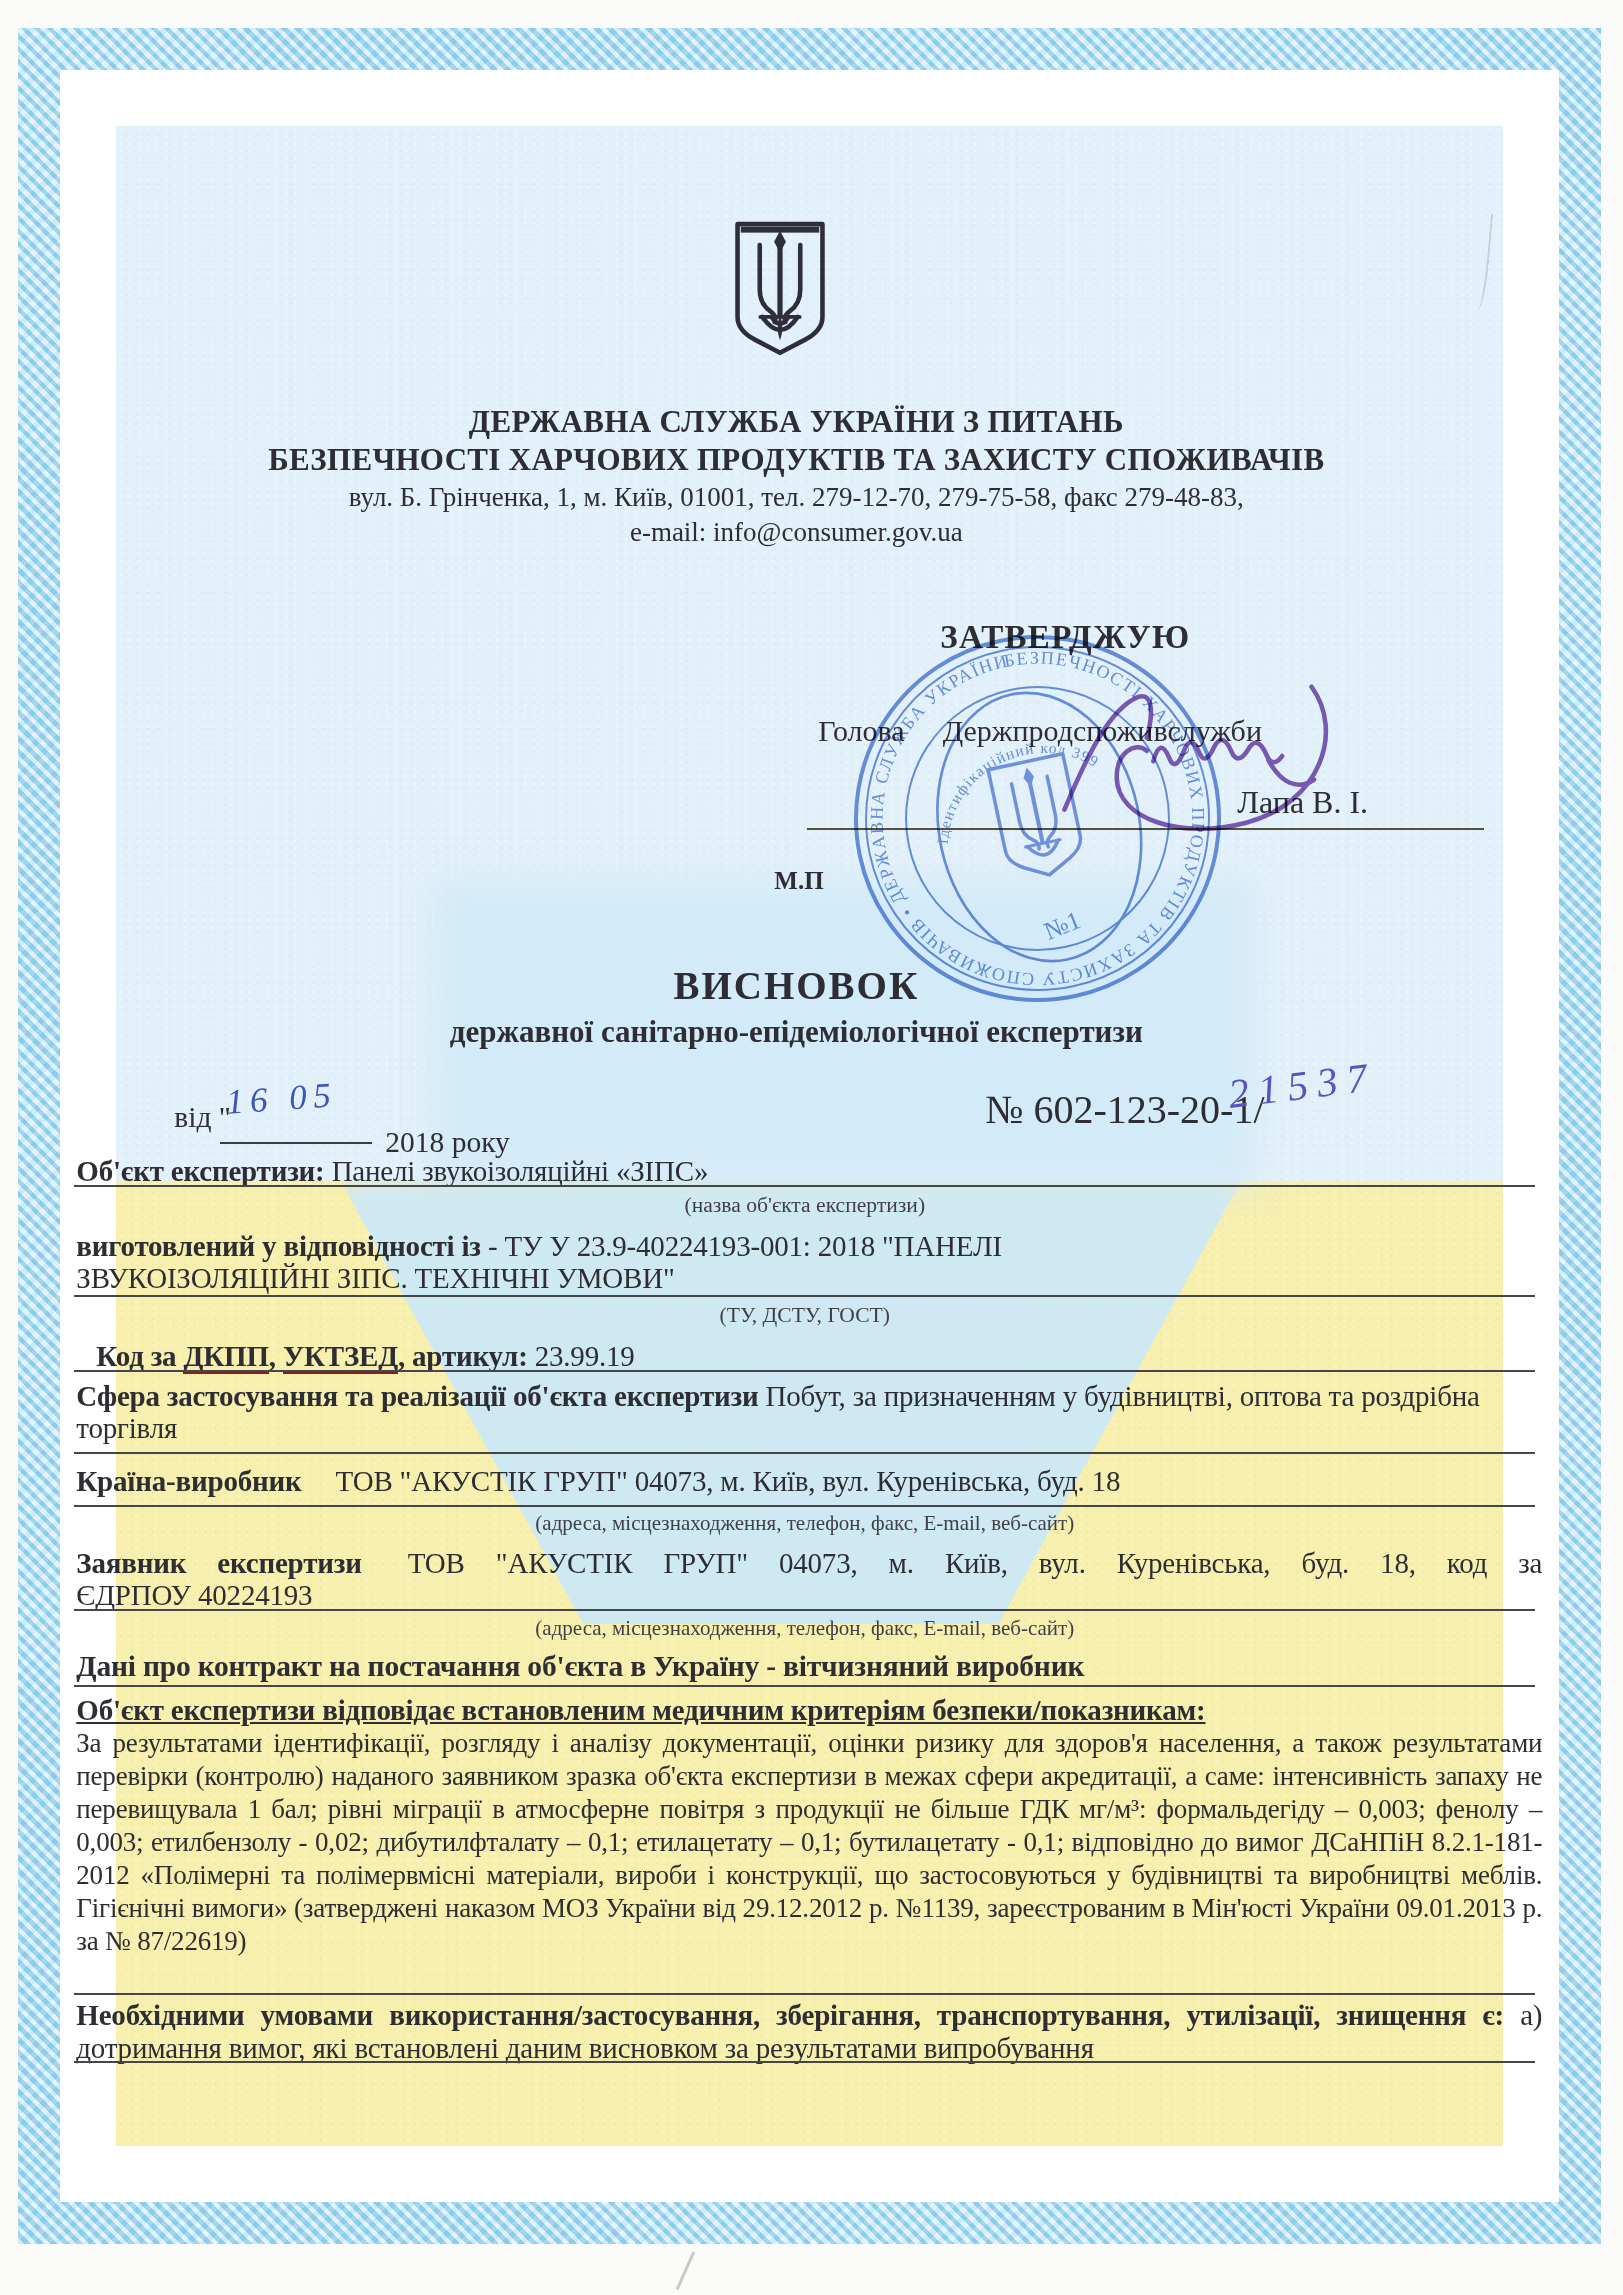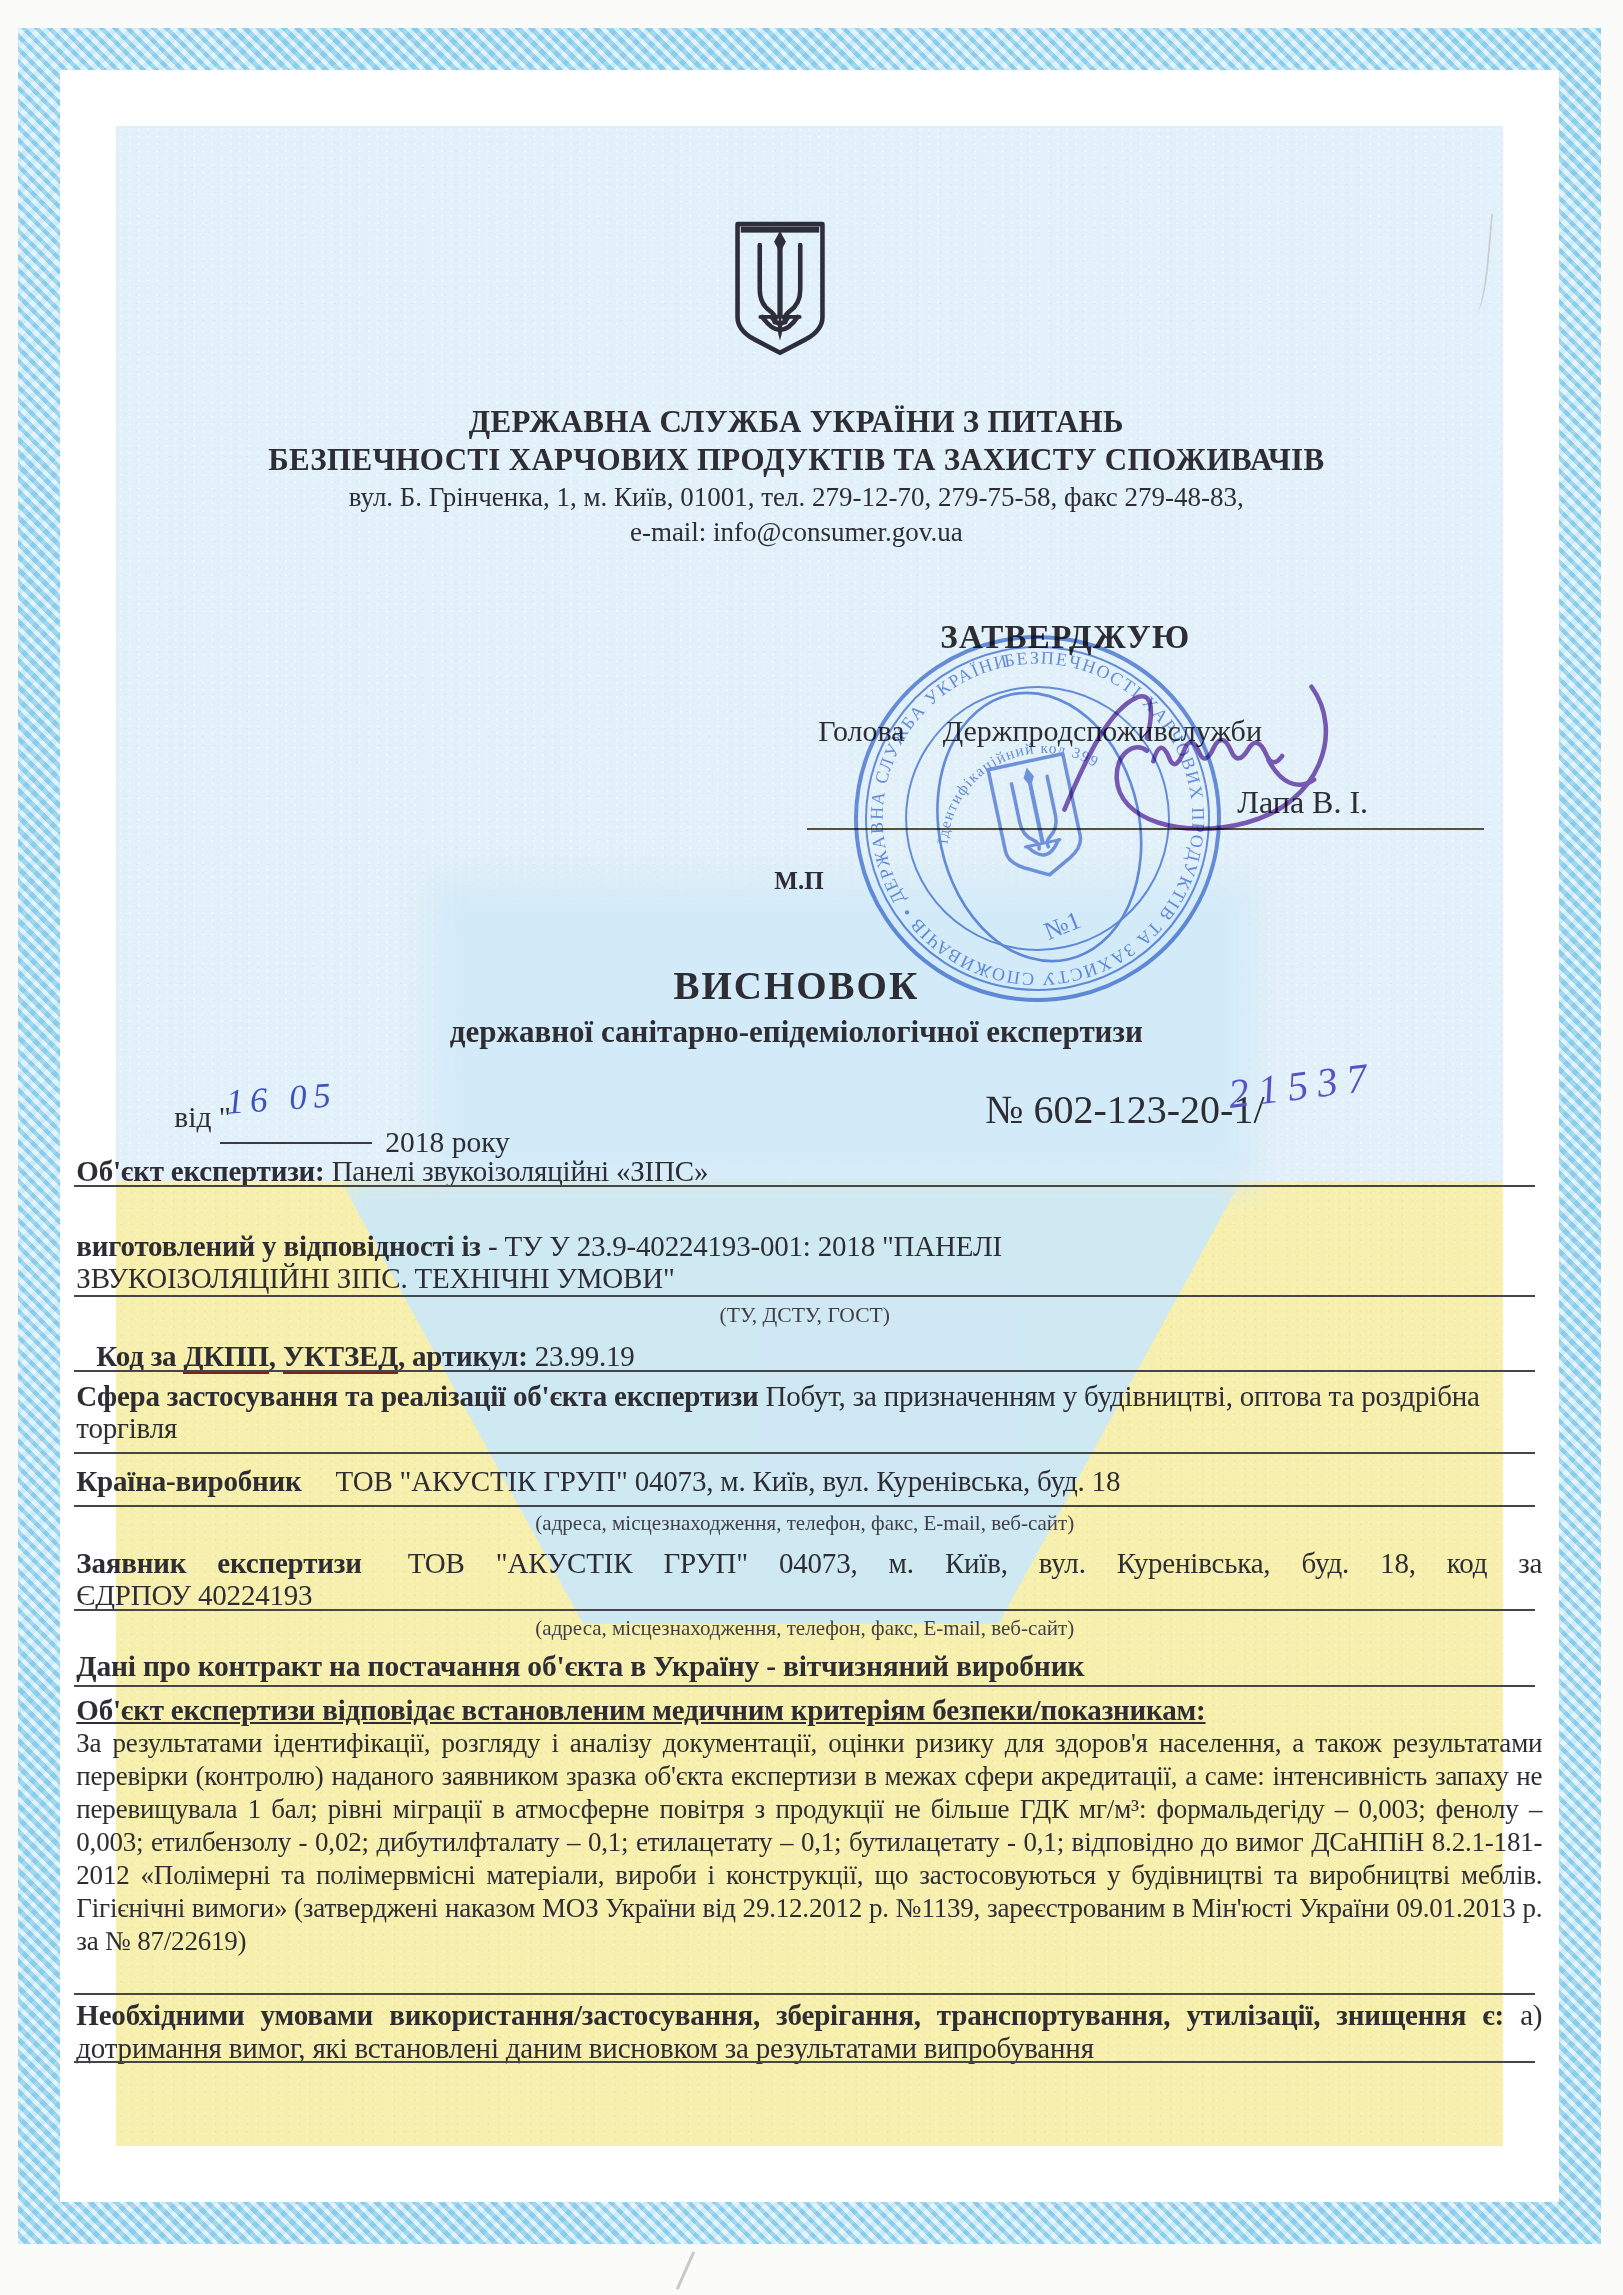--- a/index.html
+++ b/index.html
@@ -156,20 +156,21 @@
     <div class="abs hand" style="left:208px;top:1051px;font-size:35px;letter-spacing:6.5px;transform:rotate(-4deg);">16 05</div>
     <div class="abs" style="left:202px;top:1114px;width:152px;height:2.6px;background:#3c3c42;"></div>
     <div class="abs" style="left:367px;top:1073px;font-size:29.5px;margin-top:25px;">2018 року</div>
     <div class="abs" style="left:967px;top:1058px;font-size:40px;">№ 602-123-20-1/</div>
     <div class="abs" style="left:1210px;top:1033px;font-size:41px;letter-spacing:9.2px;font-style:italic;color:#5a52c2;transform:rotate(-7deg);">21537</div>
 
     <div class="row" style="top:1127px;">
       <span class="lbl">Об'єкт експертизи:</span><span> Панелі звукоізоляційні «ЗІПС»</span>
     </div>
     <div class="rule" style="top:1157px;"></div>
+    <div class="cap" style="top:1165px;">(назва об'єкта експертизи)</div>
 
     <div class="row" style="top:1202px;">
       <span class="lbl">виготовлений у відповідності із</span><span> - ТУ У 23.9-40224193-001: 2018 "ПАНЕЛІ</span>
     </div>
     <div class="row" style="top:1234px;">
       <span>ЗВУКОІЗОЛЯЦІЙНІ ЗІПС. ТЕХНІЧНІ УМОВИ"</span>
     </div>
     <div class="rule" style="top:1267px;"></div>
     <div class="cap" style="top:1275px;">(ТУ, ДСТУ, ГОСТ)</div>
 

